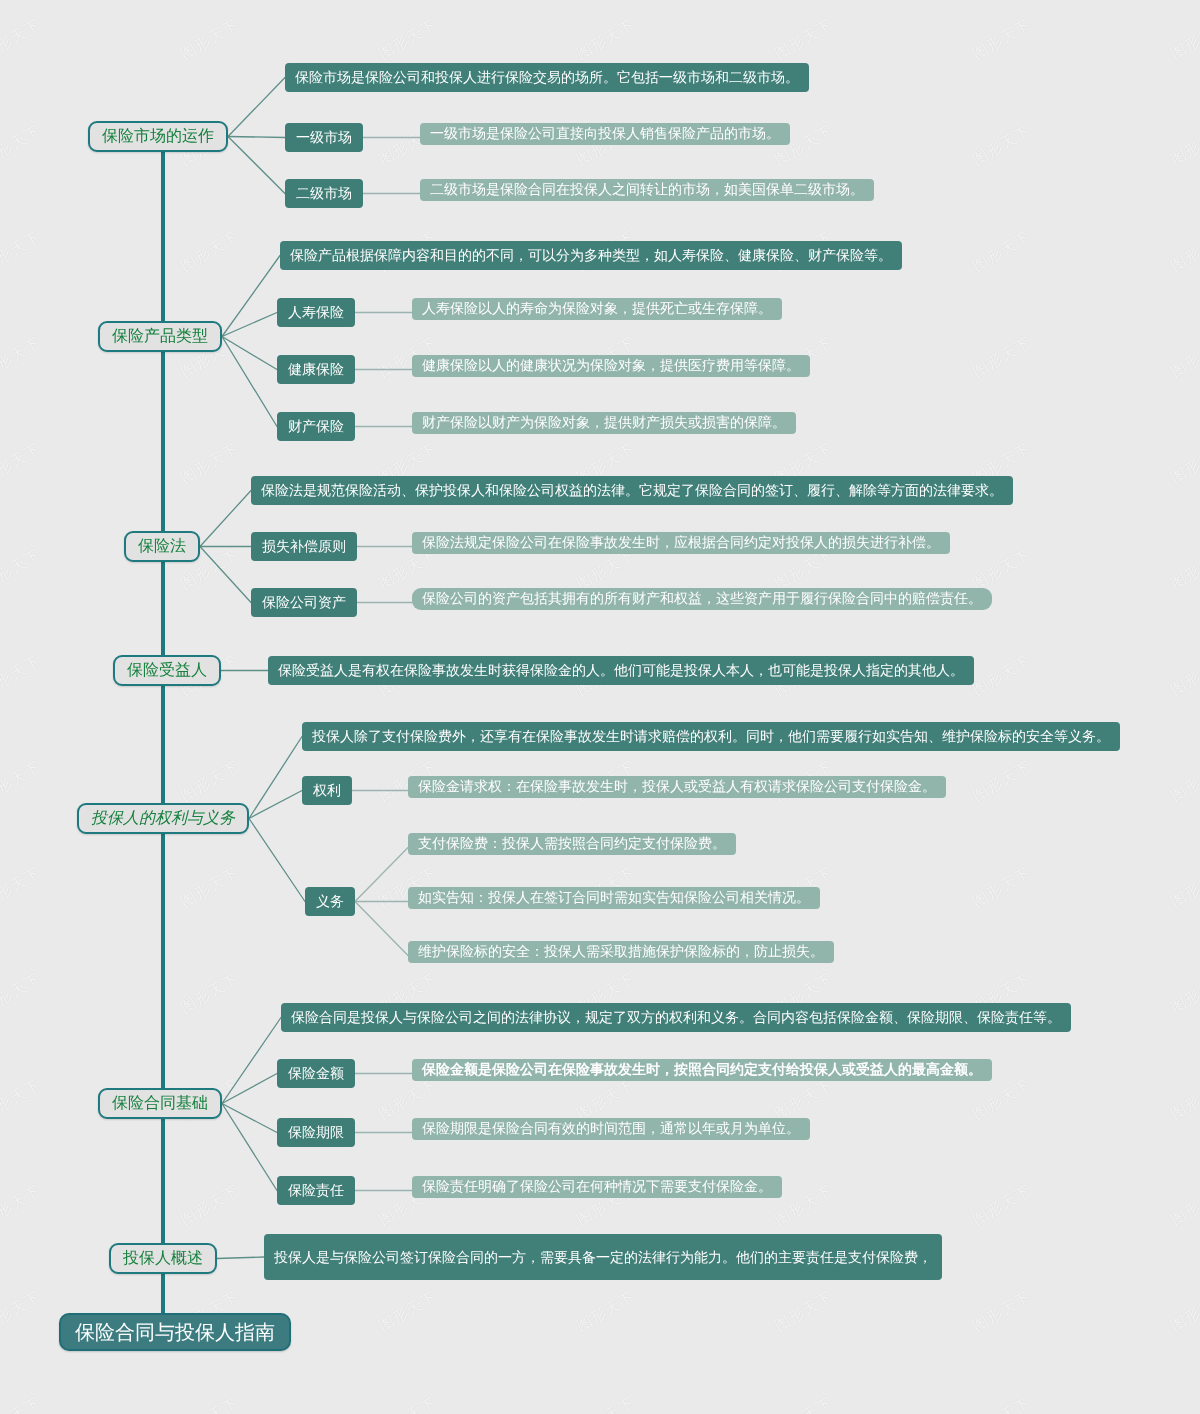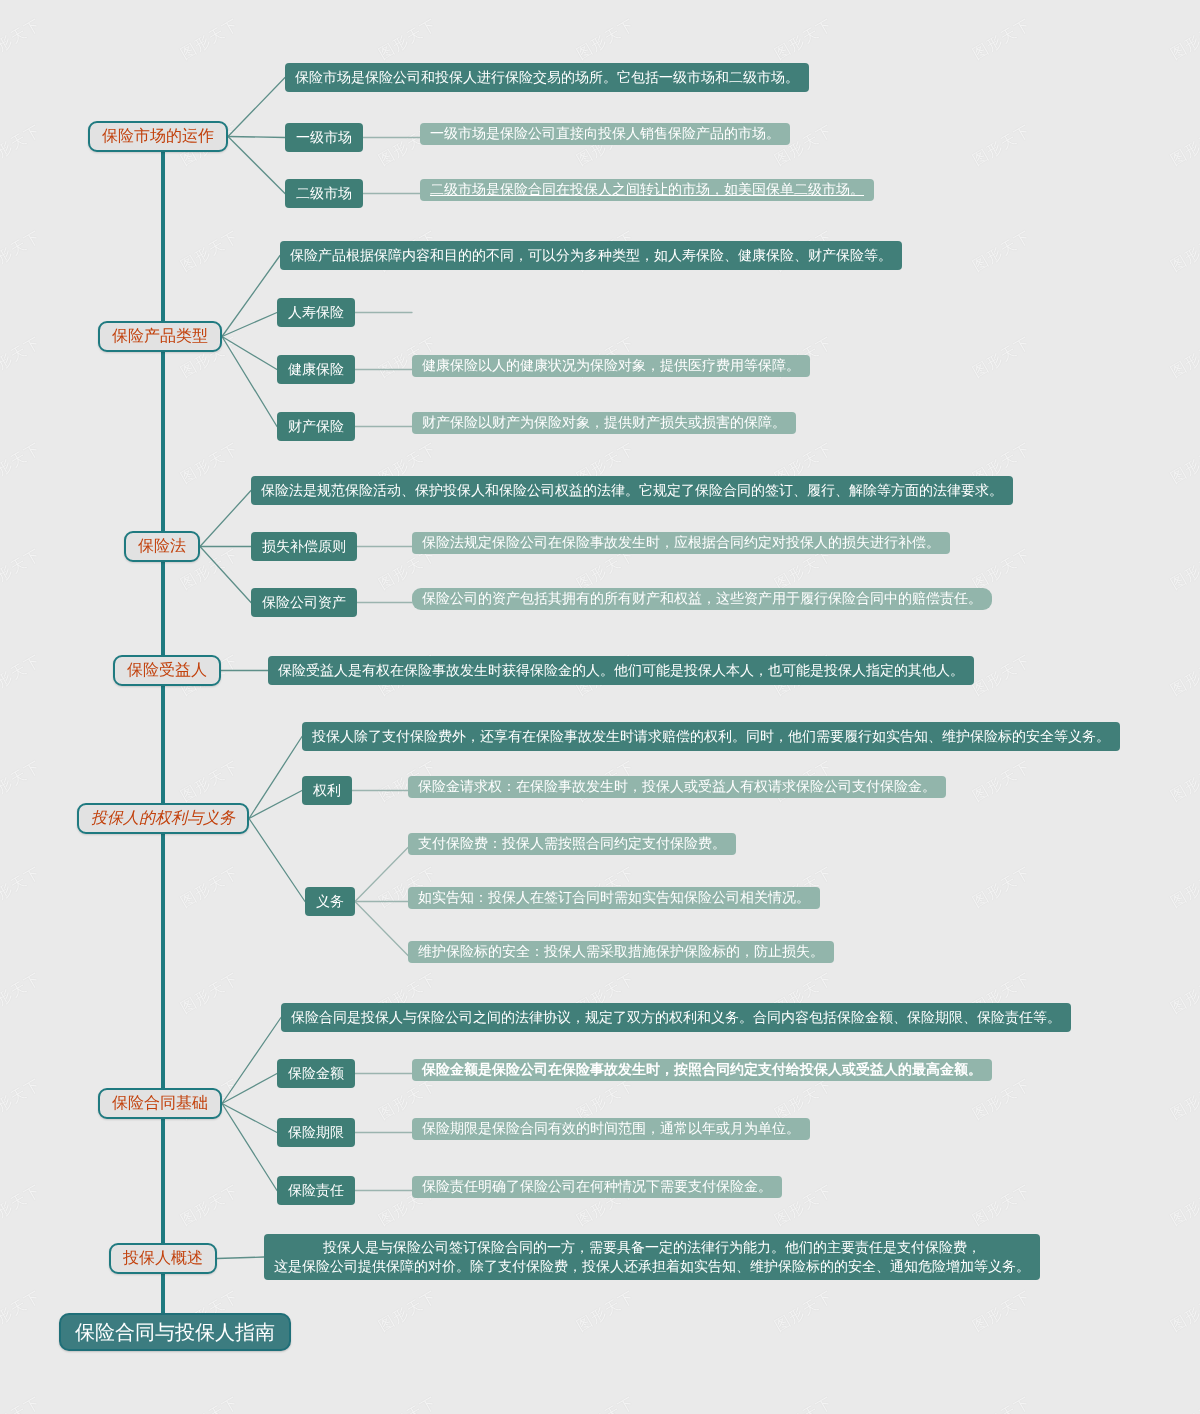--- a/index.html
+++ b/index.html
@@ -48,21 +48,21 @@
     padding:0 14px;
     height:38px;
     box-shadow:0 1px 2px rgba(0,0,0,0.18);
   }
 
   
   .n-l1{
     background:#e2e2e2;
     border:2px solid #1f7a80;
     border-radius:9px;
-    color:#c2410c;
+    color:#15803d;
     font-size:16px;
     padding:0 12px;
     height:31px;
     box-shadow:0 1px 2px rgba(0,0,0,0.14);
   }
 
   
   .n-l2{
     background:#3f7e76;
     border-radius:4px;
@@ -255,27 +255,28 @@
     </svg>
 
   <div class="node n-desc1" style="left:285px;top:63px;">保险市场是保险公司和投保人进行保险交易的场所。它包括一级市场和二级市场。</div>
 
   <div class="node n-l1" style="left:88px;top:121px;">保险市场的运作</div>
 
   <div class="node n-l2" style="left:285px;top:123px;">一级市场</div>
   <div class="node n-l3" style="left:420px;top:123px;">一级市场是保险公司直接向投保人销售保险产品的市场。</div>
 
   <div class="node n-l2" style="left:285px;top:179px;">二级市场</div>
-  <div class="node n-l3" style="left:420px;top:179px;text-decoration:underline;">二级市场是保险合同在投保人之间转让的市场，如美国保单二级市场。</div>
+  <div class="node n-l3" style="left:420px;top:179px;">二级市场是保险合同在投保人之间转让的市场，如美国保单二级市场。</div>
 
   <div class="node n-desc1" style="left:280px;top:241px;">保险产品根据保障内容和目的的不同，可以分为多种类型，如人寿保险、健康保险、财产保险等。</div>
 
   <div class="node n-l1" style="left:98px;top:321px;">保险产品类型</div>
 
   <div class="node n-l2" style="left:277px;top:298px;">人寿保险</div>
+  <div class="node n-l3" style="left:412px;top:298px;">人寿保险以人的寿命为保险对象，提供死亡或生存保障。</div>
 
   <div class="node n-l2" style="left:277px;top:355px;">健康保险</div>
   <div class="node n-l3" style="left:412px;top:355px;">健康保险以人的健康状况为保险对象，提供医疗费用等保障。</div>
 
   <div class="node n-l2" style="left:277px;top:412px;">财产保险</div>
   <div class="node n-l3" style="left:412px;top:412px;">财产保险以财产为保险对象，提供财产损失或损害的保障。</div>
 
   <div class="node n-desc1" style="left:251px;top:476px;">保险法是规范保险活动、保护投保人和保险公司权益的法律。它规定了保险合同的签订、履行、解除等方面的法律要求。</div>
 
   <div class="node n-l1" style="left:124px;top:531px;">保险法</div>
@@ -310,18 +311,17 @@
 
   <div class="node n-l2" style="left:277px;top:1118px;">保险期限</div>
   <div class="node n-l3" style="left:412px;top:1118px;">保险期限是保险合同有效的时间范围，通常以年或月为单位。</div>
 
   <div class="node n-l2" style="left:277px;top:1176px;">保险责任</div>
   <div class="node n-l3" style="left:412px;top:1176px;">保险责任明确了保险公司在何种情况下需要支付保险金。</div>
 
   <div class="node n-l1" style="left:109px;top:1243px;">投保人概述</div>
   <div class="node n-summary" style="left:264px;top:1234px;">
     <span>投保人是与保险公司签订保险合同的一方，需要具备一定的法律行为能力。他们的主要责任是支付保险费，</span>
-    <span>这是保险公司提供保障的对价。除了支付保险费，投保人还承担着如实告知、维护保险标的的安全、通知危险增加等义务。</span>
   </div>
 
   <div class="node n-root" style="left:59px;top:1313px;">保险合同与投保人指南</div>
 
 </div>
 
 </body></html>

